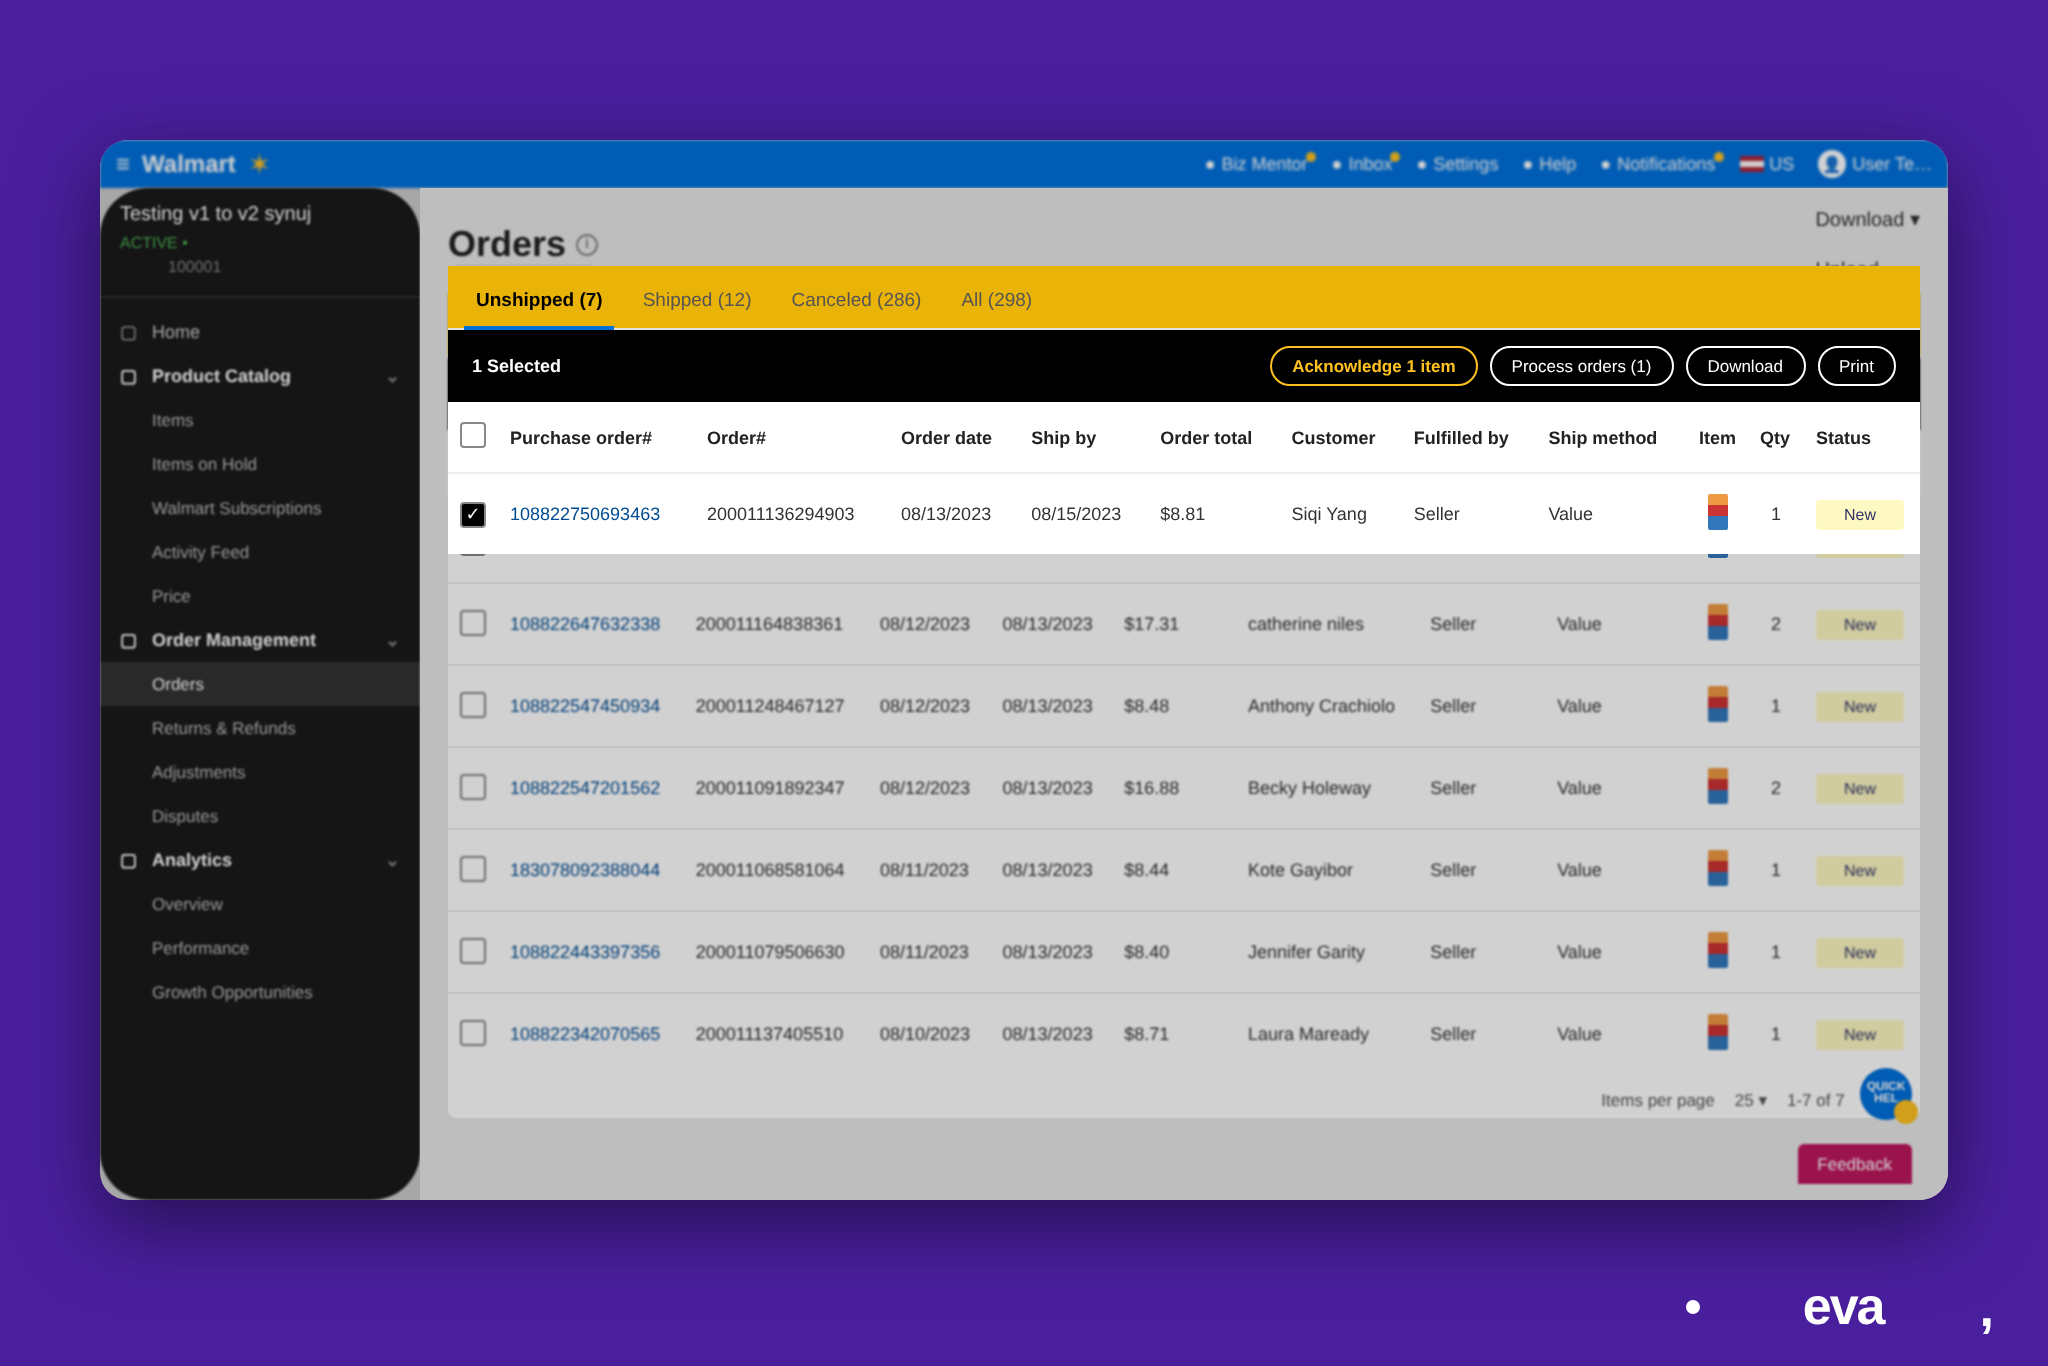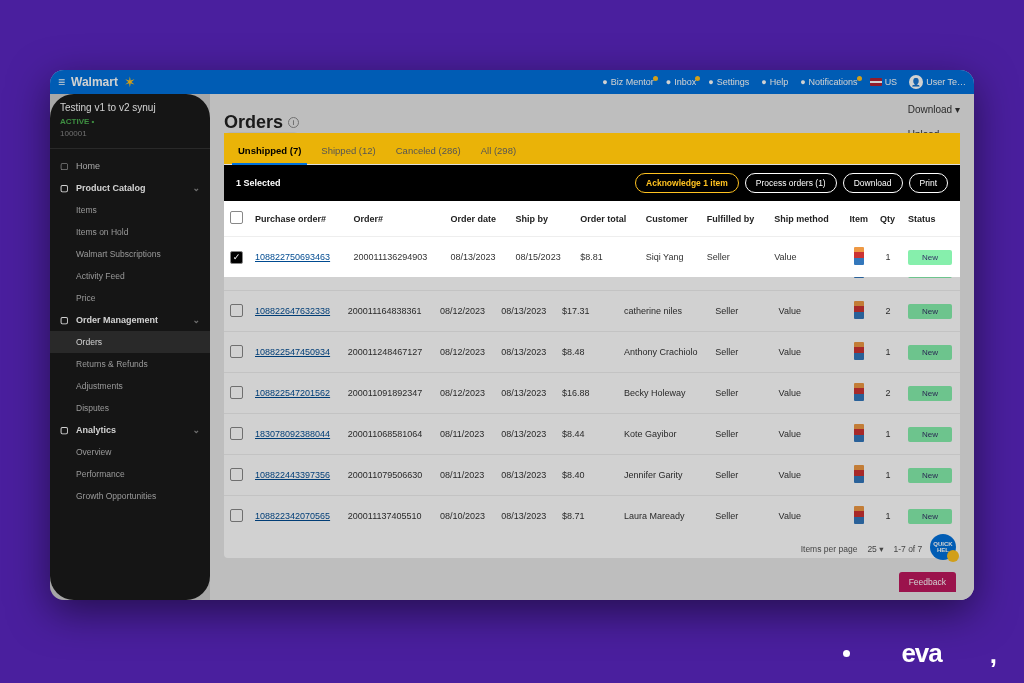--- a/index.html
+++ b/index.html
@@ -14,22 +14,22 @@
   .topbar-right { display:flex; align-items:center; gap:12px; }
   .topbar-right .item { display:flex; align-items:center; gap:3px; position:relative; }
   .dot-badge { width:5px; height:5px; background:#ffc220; border-radius:50%; position:absolute; top:-1px; right:-4px; }
   .flag { width:12px; height:8px; background:linear-gradient(#b22234 33%,#fff 33%,#fff 66%,#b22234 66%); border-radius:1px; }
   .avatar-circle-mini { width:14px; height:14px; border-radius:50%; background:#fff; display:flex; align-items:center; justify-content:center; color:#0071dc; font-size:8px; }
 
   
   .sidebar { position:absolute; left:0; top:24px; bottom:0; width:160px; background:#1a1a1a; color:#ccc; font-size:9px; overflow:hidden; filter: blur(0.6px); border-radius: 24px; }
   .side-top { padding:8px 10px 10px; border-bottom:1px solid #333; }
   .side-title { color:#fff; font-size:10px; margin-bottom:4px; }
-  .side-active { color:#4caf50; font-size:8px;font-weight:bold; }
-  .side-sub { color:#888; font-size:8px; margin-top:3px; }
+  .side-active { color:#4caf50; font-size:8px; }
+  .side-sub { color:#888; font-size:8px; margin-top:3px;margin-left:24px; }
   .side-section { padding:6px 0; }
   .side-item { display:flex; align-items:center; justify-content:space-between; padding:6px 10px; cursor:pointer; }
   .side-item.header { color:#fff; font-weight:bold; }
   .side-item.sub { padding-left:26px; color:#bbb; font-size:8.5px; }
   .side-item.active { background:#333; color:#fff; }
   .side-icon { width:10px; display:inline-block; margin-right:6px; }
   .chev { font-size:9px; color:#888; }
 
   
   .main { position:absolute; left:160px; top:24px; right:0; bottom:0; background:#e8e8e8; overflow:hidden; }
@@ -54,23 +54,23 @@
   .pill-btn { border:1px solid #fff; border-radius:12px; padding:4px 10px; font-size:8.5px; cursor:pointer; background:transparent; color:#fff; white-space:nowrap; }
   .pill-btn.primary { border-color:#ffc220; color:#ffc220; font-weight:bold; }
 
   
   .tbl { width:100%; font-size:9px; color:#333; border-collapse:collapse; }
   .tbl thead th { text-align:left; font-weight:bold; padding:10px 6px; color:#222; background:#fff; font-size:9px; white-space:nowrap; }
   .tbl tbody td { padding:10px 6px; border-top:1px solid #eee; white-space:nowrap; vertical-align:middle; }
   .tbl tbody tr.blurred { filter:blur(0.6px); }
   .chk { width:13px; height:13px; border:1px solid #888; border-radius:2px; display:inline-flex; align-items:center; justify-content:center; background:#fff; cursor:pointer; }
   .chk.checked { background:#000; color:#fff; font-size:9px; }
-  .link { color:#004b91; text-decoration:underline; cursor:pointer; }
+  .link { color:#004b91; cursor:pointer; }
   .item-thumb { width:10px; height:18px; background:linear-gradient(#e94 30%,#c33 30%,#c33 60%,#37b 60%); border-radius:1px; display:inline-block; }
-  .status-badge { background:#86efac; color:#336; font-size:8px; padding:3px 14px; border-radius:2px; display:inline-block; }
+  .status-badge { background:#fef9c3; color:#336; font-size:8px; padding:3px 14px; border-radius:2px; display:inline-block; }
   th.col-chk, td.col-chk { width:24px; text-align:center; }
   th.col-item, td.col-item { text-align:center; width:30px; }
   th.col-qty, td.col-qty { text-align:center; width:28px; }
   th.col-status, td.col-status { width:58px; }
 
   .pagination { display:flex; justify-content:flex-end; align-items:center; gap:10px; padding:8px 12px 4px; font-size:8.5px; color:#555; filter:blur(0.6px); }
   .pag-arrow { cursor:pointer; color:#888; }
 
   .help-badge { position:absolute; right:18px; bottom:40px; width:26px; height:26px; background:#0071dc; border-radius:50%; display:flex; align-items:center; justify-content:center; color:#fff; font-size:6px; font-weight:bold; text-align:center; line-height:1; filter:blur(0.5px); z-index:3; }
   .help-badge::after { content:''; position:absolute; bottom:-2px; right:-3px; width:12px; height:12px; background:#ffc220; border-radius:50%; }

